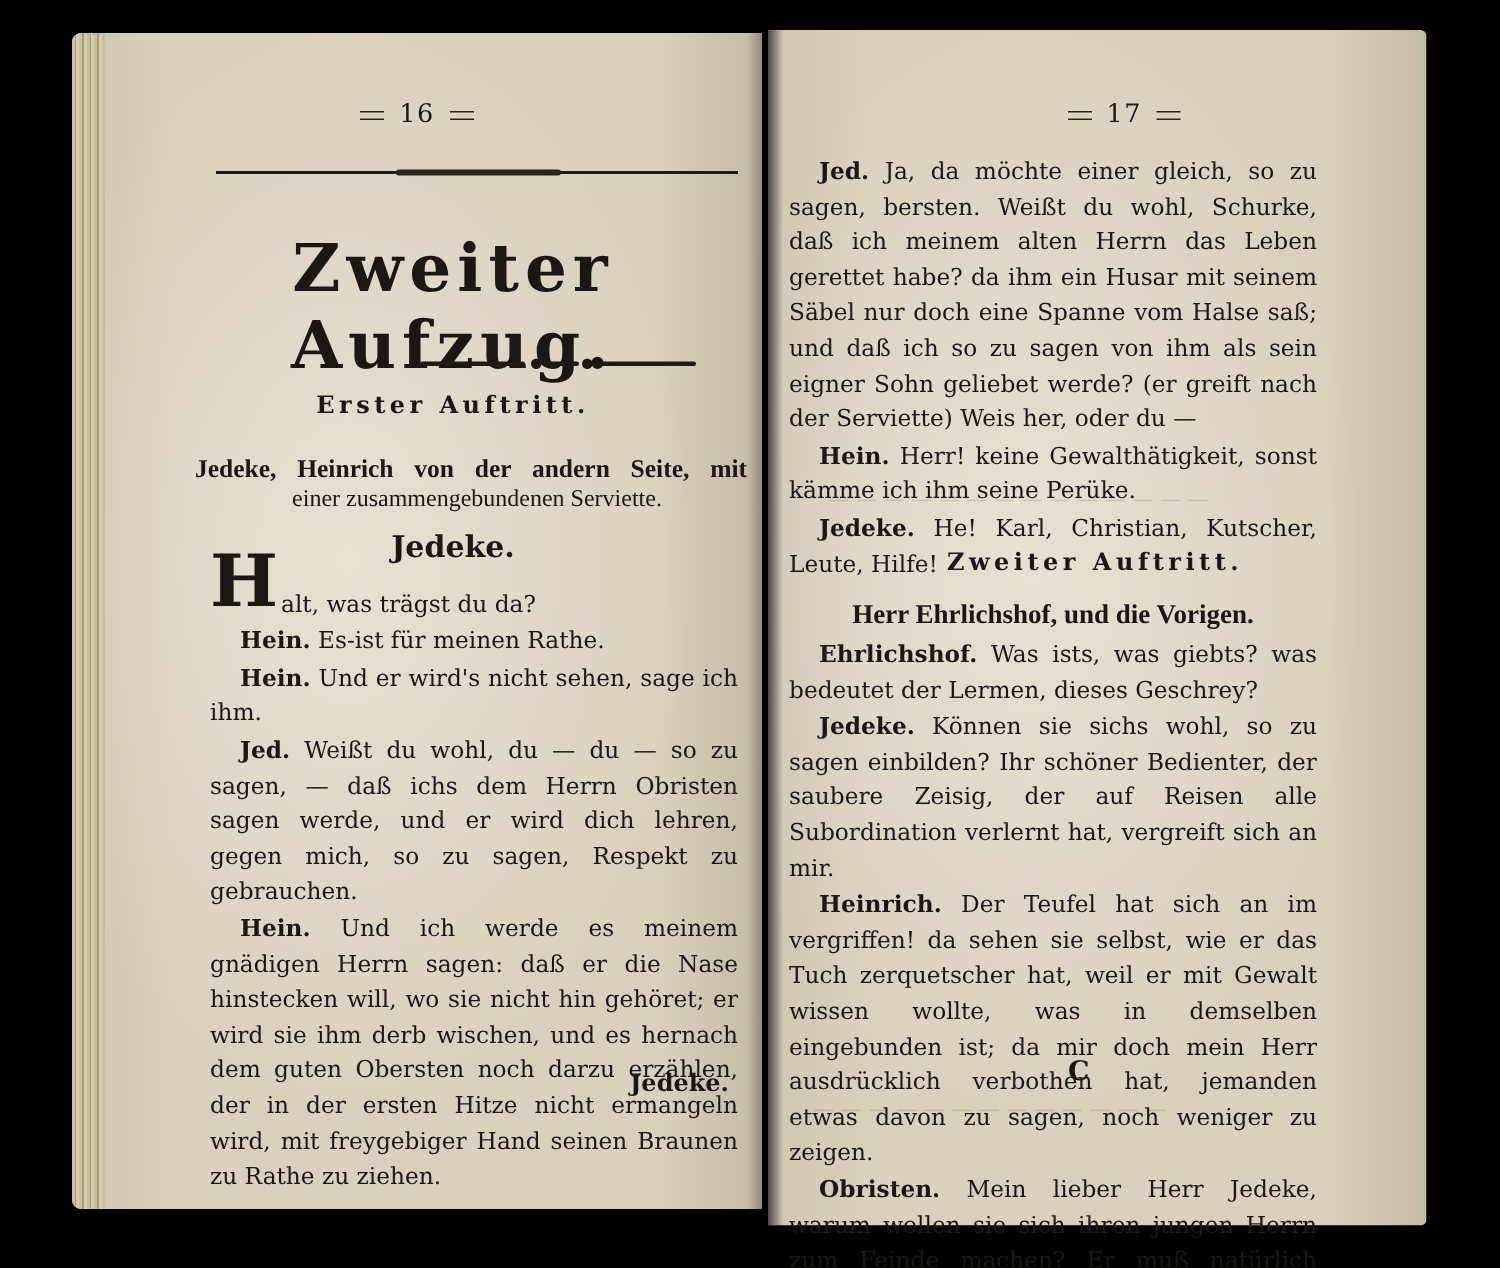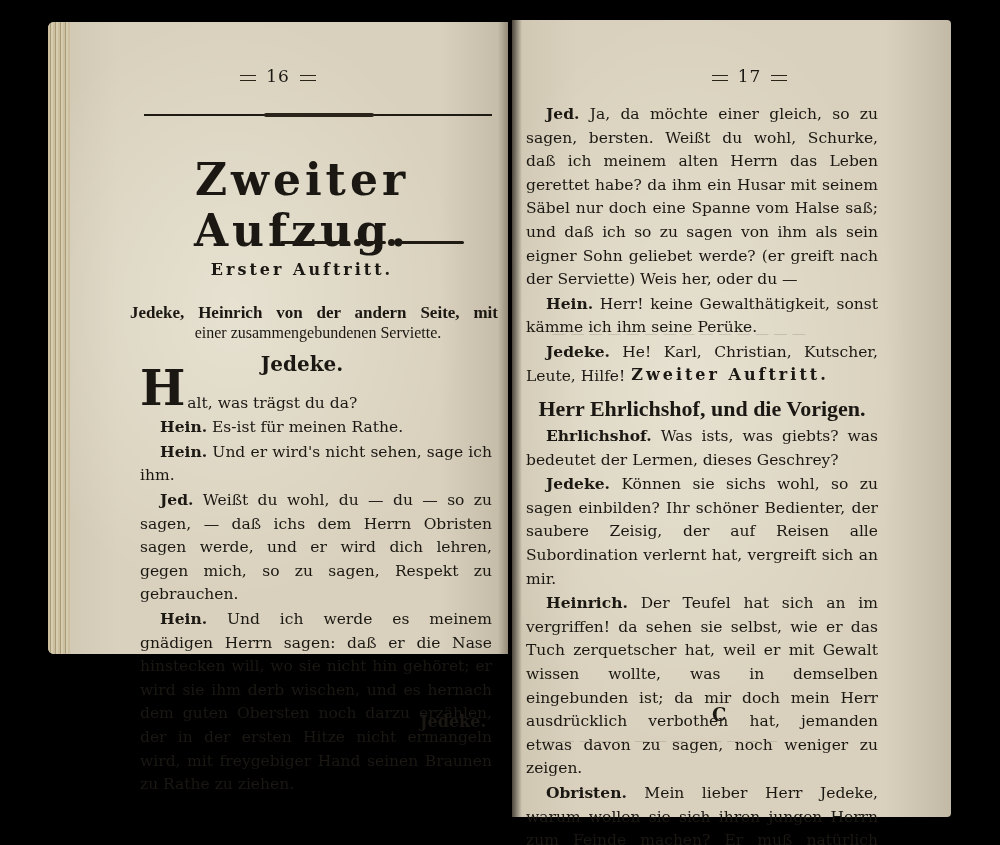--- a/index.html
+++ b/index.html
@@ -8,21 +8,21 @@
       font-family: "DejaVu Serif", serif;
     }
     .page {
       position: absolute;
       background: #d9d1bd;
       background-image:
         radial-gradient(ellipse at 40% 45%, rgba(255,255,245,0.35), rgba(0,0,0,0) 60%),
         linear-gradient(90deg, rgba(120,105,80,0.10), rgba(0,0,0,0) 15%, rgba(0,0,0,0) 85%, rgba(90,80,60,0.18));
       color: #1b1813;
     }
-    #page-left { left: 48px; top: 22px; width: 460px; height: 632px; border-radius: 6px 0 0 6px; }
+    #page-left { left: 48px; top: 22px; width: 460px; height: 784px; border-radius: 6px 0 0 6px; }
     #page-right { left: 512px; top: 20px; width: 439px; height: 797px; border-radius: 0 4px 4px 0; }
     .fore-edge {
       position: absolute; left: 0; top: 0; bottom: 0; width: 22px;
       background: repeating-linear-gradient(90deg, #cbbf9f 0 2px, #a99a78 2px 3px, #d6ccb0 3px 5px);
       border-radius: 6px 0 0 6px;
     }
     .gutter-shadow { position: absolute; top: 0; bottom: 0; width: 10px; }
     #page-left .gutter-shadow { right: 0; background: linear-gradient(90deg, rgba(0,0,0,0), rgba(60,50,35,0.35)); }
     #page-right .gutter-shadow { left: 0; background: linear-gradient(90deg, rgba(20,15,10,0.7), rgba(0,0,0,0)); }
 
@@ -136,21 +136,21 @@
     </p>
     <p>
       <span class="sp">Jedeke.</span>
       <span>He! Karl, Christian, Kutscher, Leute, Hilfe!</span>
     </p>
   </div>
 
   <div class="show-through" style="left:40px;top:305px;">— — — — — — — — — — — — — —</div>
 
   <div class="scene-title" style="left:0;width:380px;top:345px;padding-left:28px;">Zweiter Auftritt.</div>
-  <div class="cast" style="left:0;width:380px;top:378px;font-weight:bold;font-size:22px;">Herr Ehrlichshof, und die Vorigen.</div>
+  <div class="cast" style="left:0;width:380px;top:378px;font-weight:bold;font-size:18px;">Herr Ehrlichshof, und die Vorigen.</div>
 
   <div class="body-text" style="left:14px;width:352px;top:404px;">
     <p>
       <span class="sp">Ehrlichshof.</span>
       <span>Was ists, was giebts? was bedeutet der Lermen, dieses Geschrey?</span>
     </p>
     <p>
       <span class="sp">Jedeke.</span>
       <span>Können sie sichs wohl, so zu sagen einbilden? Ihr schöner Bedienter, der saubere Zeisig, der auf Reisen alle Subordination verlernt hat, vergreift sich an mir.</span>
     </p>

